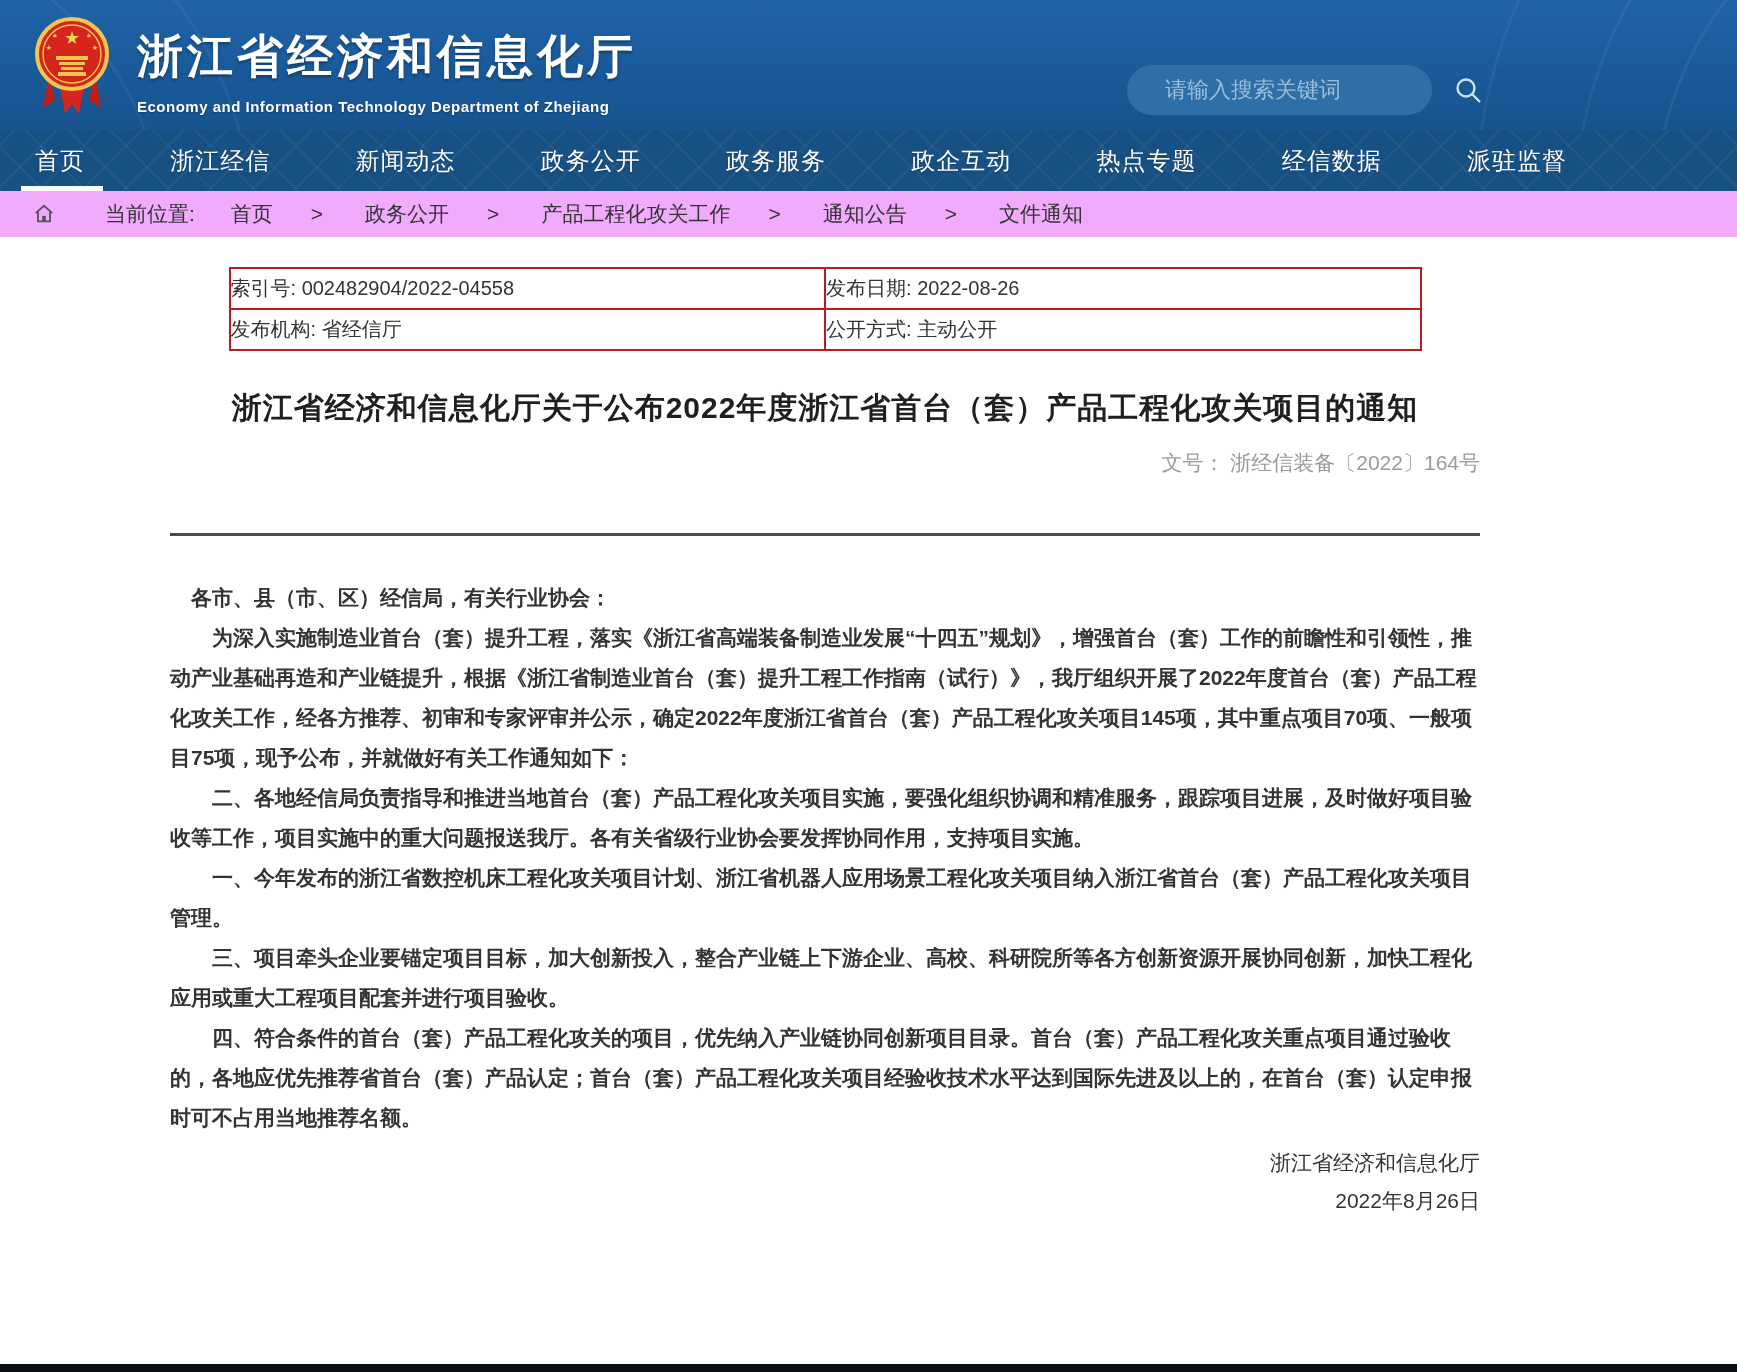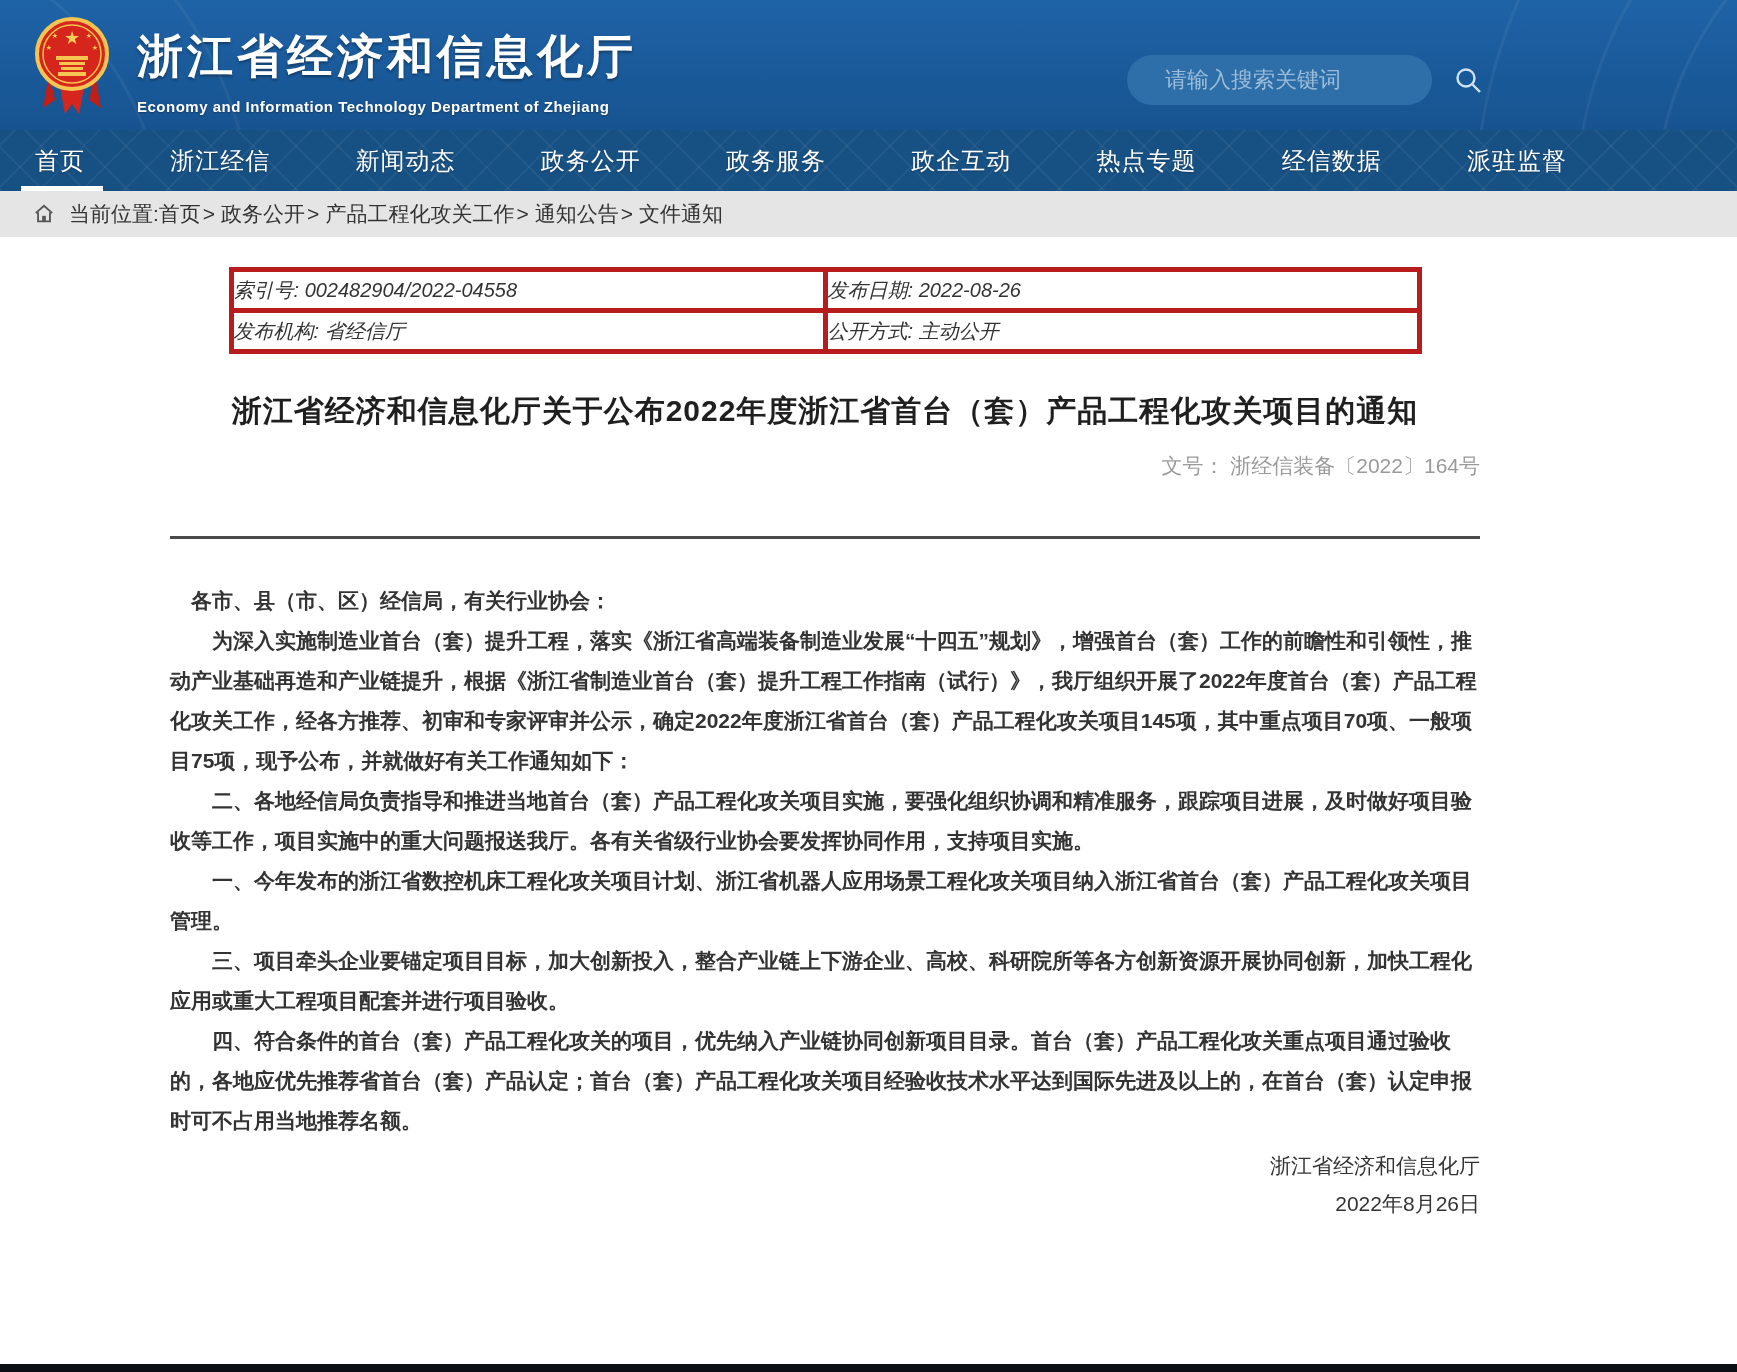--- a/index.html
+++ b/index.html
@@ -28,21 +28,21 @@
   .brand-text { padding-top:14px; }
   .site-title {
     color:#fff; font-size:46px; font-weight:bold; letter-spacing:4px;
     text-shadow:0 2px 3px rgba(0,0,0,.35);
   }
   .site-sub {
     color:#fff; font-size:15px; font-weight:bold; letter-spacing:.5px; margin-top:10px;
     text-shadow:0 1px 2px rgba(0,0,0,.3);
   }
   .search-box {
-    position:absolute; left:1127px; top:55px; width:305px; height:50px;
+    position:absolute; left:1127px; top:65px; width:305px; height:50px;
     background:#2e6fa9; border-radius:25px; z-index:2;
     display:flex; align-items:center; padding:0 20px 0 38px;
   }
   .search-input {
     flex:1; background:transparent; border:none; outline:none;
     color:#e8f2fa; font-size:22px; font-family:inherit;
   }
   .search-input::placeholder { color:#9cbdd9; }
   .search-btn { background:none; border:none; cursor:pointer; padding:0; display:flex; }
 
@@ -67,35 +67,35 @@
     position:relative; height:100%; display:flex; align-items:center;
     text-shadow:0 1px 2px rgba(0,0,0,.25);
   }
   .nav-item.active::after{
     content:""; position:absolute; left:-14px; bottom:0;
     width:82px; height:5px; background:#fff;
   }
 
   
   .breadcrumb {
-    height:46px; background:#e5e5e5; display:flex; align-items:center;
-    padding-left:33px; font-size:21px; color:#333;
+    height:46px; background:#f0abfc; display:flex; align-items:center;
+    padding-left:33px; font-size:21px; color:#333;gap:36px;
   }
   .home-icon { margin-right:14px; display:flex; }
   .crumb-sep { margin:0 6px 0 2px; color:#333; }
 
   
   .content { width:1310px; margin-left:170px; }
 
   .meta-table {
     width:1193px; margin:30px auto 0; border-collapse:collapse;
     font-size:20px; color:#333;
   }
   .meta-table td {
-    border:5px solid #b91c1c; height:41px; width:50%;font-style:italic;
+    border:2px solid #b91c1c; height:41px; width:50%;
   }
 
   .doc-title {
     margin-top:36px; text-align:center; font-size:30px; font-weight:bold;
     color:#1f1f1f; letter-spacing:1px; line-height:42px;
   }
   .doc-number {
     margin-top:20px; text-align:right; font-size:21px; color:#9a9a9a;
   }
   .title-divider {

